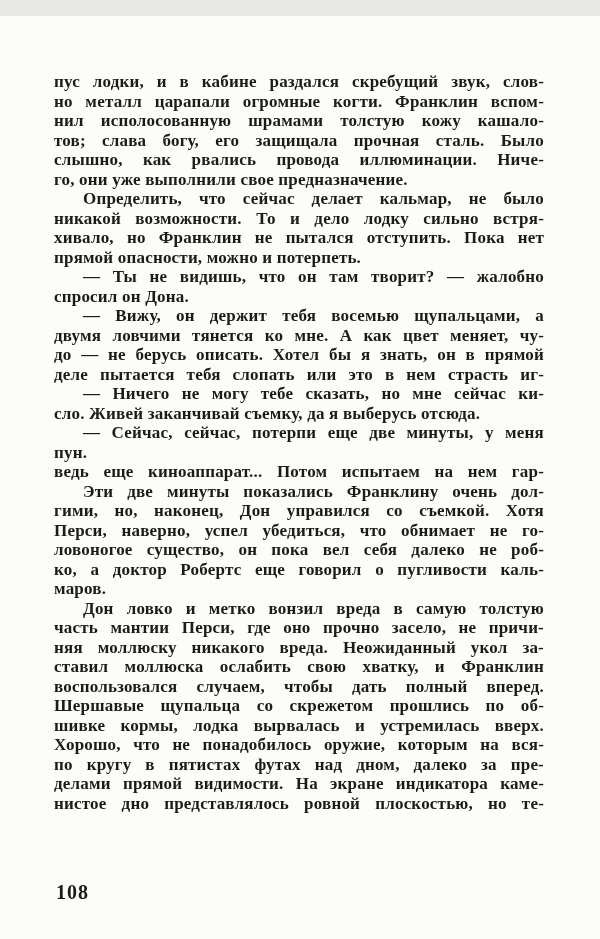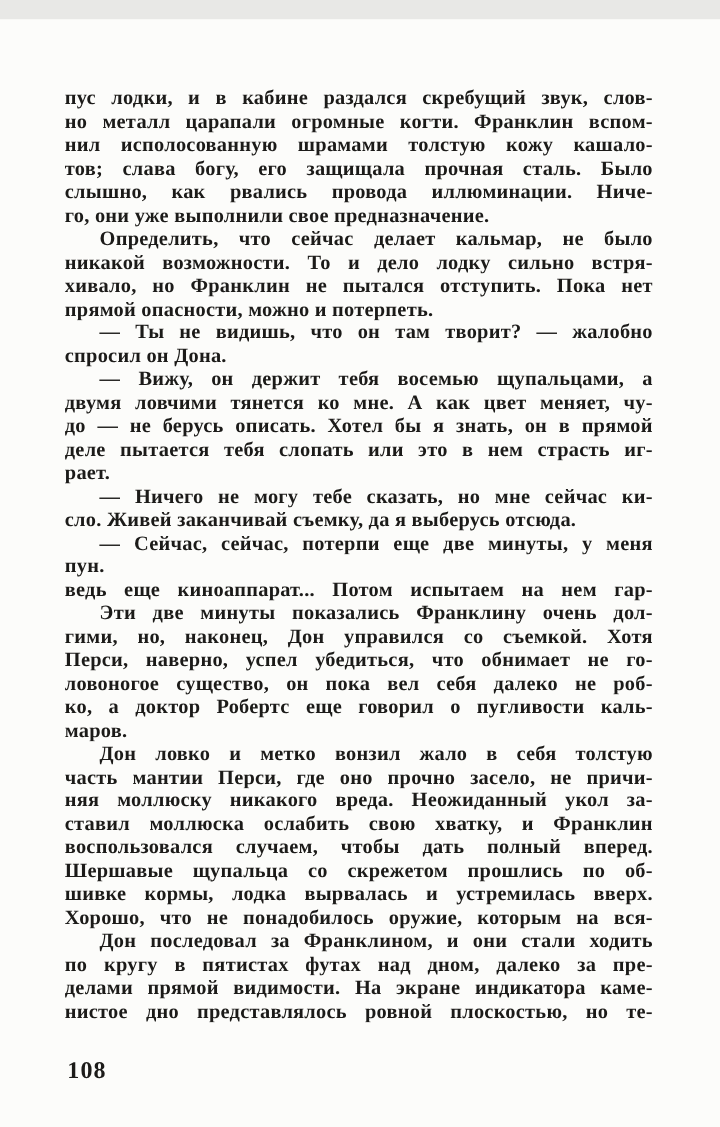--- a/index.html
+++ b/index.html
@@ -64,39 +64,37 @@
       <div class="line indent">Определить, что сейчас делает кальмар, не было</div>
       <div class="line">никакой возможности. То и дело лодку сильно встря-</div>
       <div class="line">хивало, но Франклин не пытался отступить. Пока нет</div>
       <div class="line par-end">прямой опасности, можно и потерпеть.</div>
       <div class="line indent">— Ты не видишь, что он там творит? — жалобно</div>
       <div class="line par-end">спросил он Дона.</div>
       <div class="line indent">— Вижу, он держит тебя восемью щупальцами, а</div>
       <div class="line">двумя ловчими тянется ко мне. А как цвет меняет, чу-</div>
       <div class="line">до — не берусь описать. Хотел бы я знать, он в прямой</div>
       <div class="line">деле пытается тебя слопать или это в нем страсть иг-</div>
-      <div class="line par-end">рает.</div>
       <div class="line indent">— Ничего не могу тебе сказать, но мне сейчас ки-</div>
       <div class="line par-end">сло. Живей заканчивай съемку, да я выберусь отсюда.</div>
       <div class="line indent">— Сейчас, сейчас, потерпи еще две минуты, у меня</div>
       <div class="line par-end">пун.</div>
       <div class="line">ведь еще киноаппарат...  Потом  испытаем на нем гар-</div>
       <div class="line indent">Эти две минуты показались Франклину очень дол-</div>
       <div class="line">гими, но, наконец, Дон управился со съемкой. Хотя</div>
       <div class="line">Перси, наверно, успел убедиться, что обнимает не го-</div>
       <div class="line">ловоногое  существо, он пока вел себя  далеко не роб-</div>
       <div class="line">ко, а доктор Робертс  еще говорил о пугливости каль-</div>
       <div class="line par-end">маров.</div>
-      <div class="line indent">Дон ловко и метко вонзил жало в себя толстую</div>
+      <div class="line indent">Дон ловко и метко вонзил вреда в самую толстую</div>
       <div class="line">часть мантии Перси, где оно прочно засело, не причи-</div>
       <div class="line">няя моллюску никакого вреда. Неожиданный укол за-</div>
       <div class="line">ставил моллюска ослабить  свою  хватку, и Франклин</div>
       <div class="line">воспользовался случаем, чтобы дать  полный  вперед.</div>
       <div class="line">Шершавые щупальца со скрежетом прошлись по об-</div>
       <div class="line">шивке кормы, лодка вырвалась и устремилась вверх.</div>
       <div class="line">Хорошо, что не понадобилось оружие, которым на вся-</div>
-      <div class="line indent">Дон последовал за Франклином, и они стали ходить</div>
       <div class="line">по кругу в пятистах футах над дном, далеко за пре-</div>
       <div class="line">делами прямой видимости. На экране индикатора каме-</div>
       <div class="line">нистое дно представлялось ровной плоскостью, но те-</div>
     </div>
   <div class="page-number">108</div>
 </div>
 
 </body></html>

